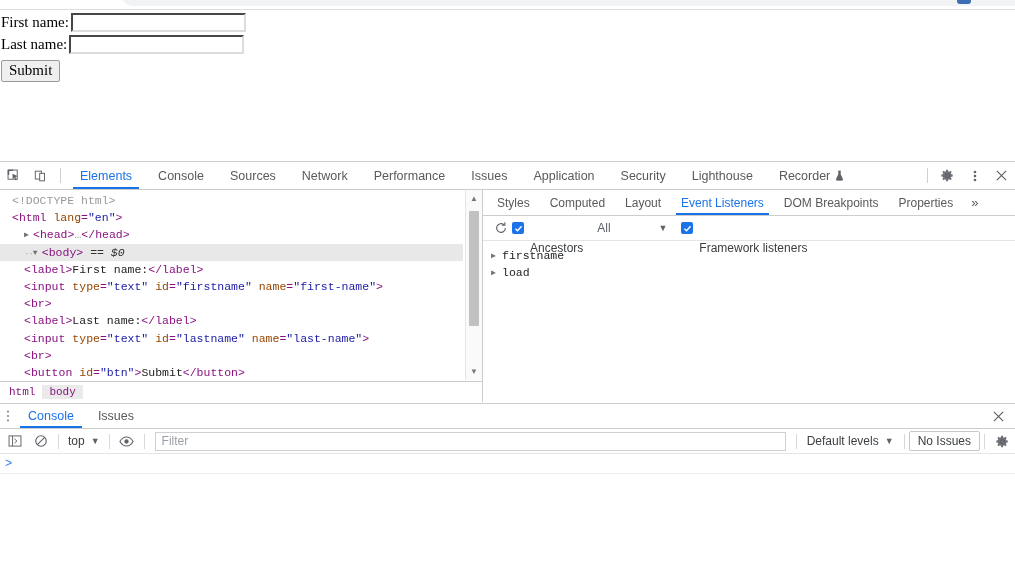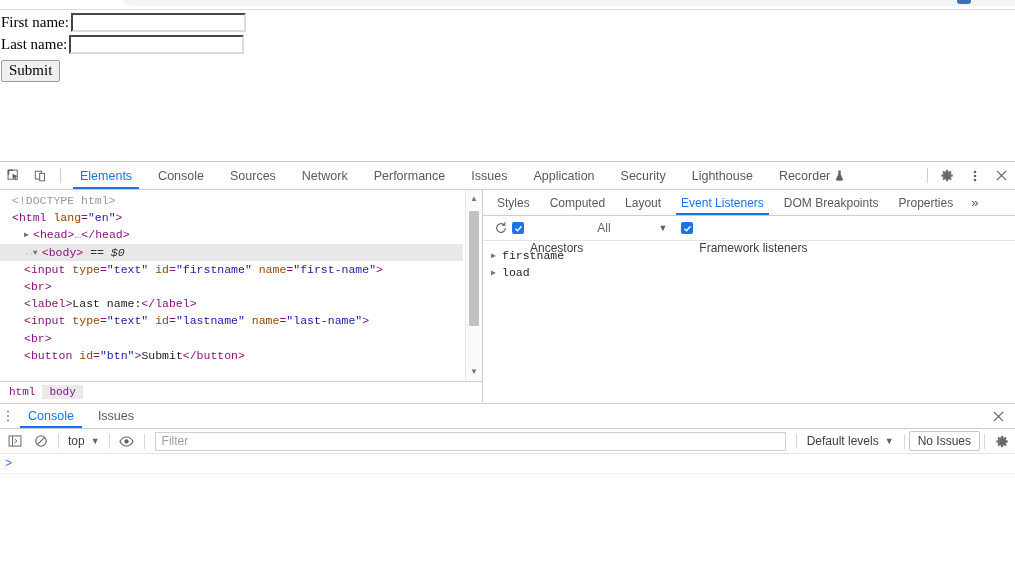--- a/index.html
+++ b/index.html
@@ -367,20 +367,23 @@
 
           <div class="dom-line ind1">
             <span class="twisty">▶</span><span class="punc">&lt;</span><span class="tag">head</span><span class="punc">&gt;</span><span class="dots">…</span><span class="punc">&lt;/</span><span class="tag">head</span><span class="punc">&gt;</span>
           </div>
 
           <div class="dom-line sel ind1">
             <span class="caret-dots">··</span><span class="twisty">▼</span><span class="punc">&lt;</span><span class="tag">body</span><span class="punc">&gt;</span>
             <span class="eqsel">== $0</span>
           </div>
 
+          <div class="dom-line ind2">
+            <span class="punc">&lt;</span><span class="tag">label</span><span class="punc">&gt;</span><span class="txtnode">First name:</span><span class="punc">&lt;/</span><span class="tag">label</span><span class="punc">&gt;</span>
+          </div>
 
           <div class="dom-line ind2">
             <span class="punc">&lt;</span><span class="tag">input</span>
             <span class="attr">type</span><span class="punc">=</span><span class="val">"text"</span>
             <span class="attr">id</span><span class="punc">=</span><span class="val">"firstname"</span>
             <span class="attr">name</span><span class="punc">=</span><span class="val">"first-name"</span><span class="punc">&gt;</span>
           </div>
 
           <div class="dom-line ind2">
             <span class="punc">&lt;</span><span class="tag">br</span><span class="punc">&gt;</span>

